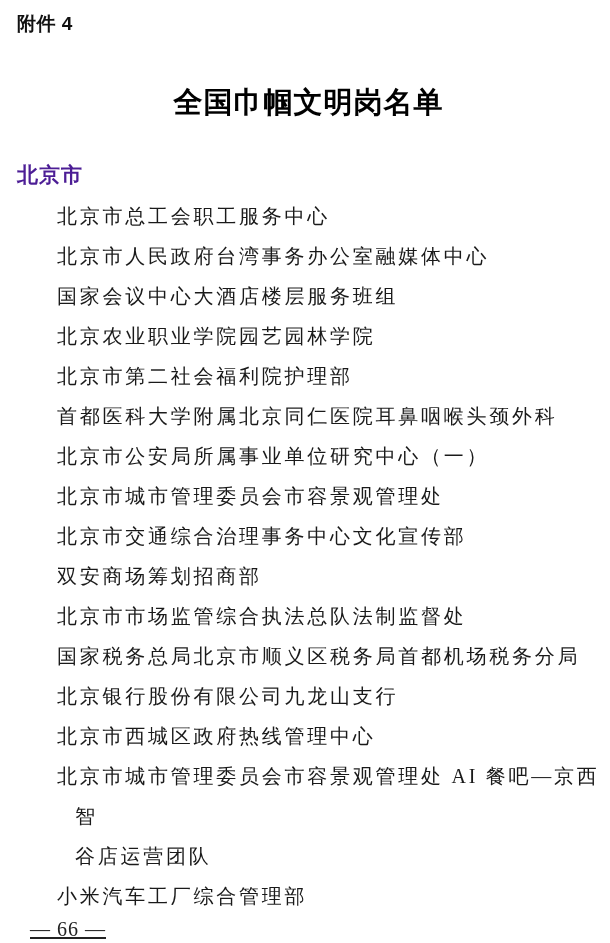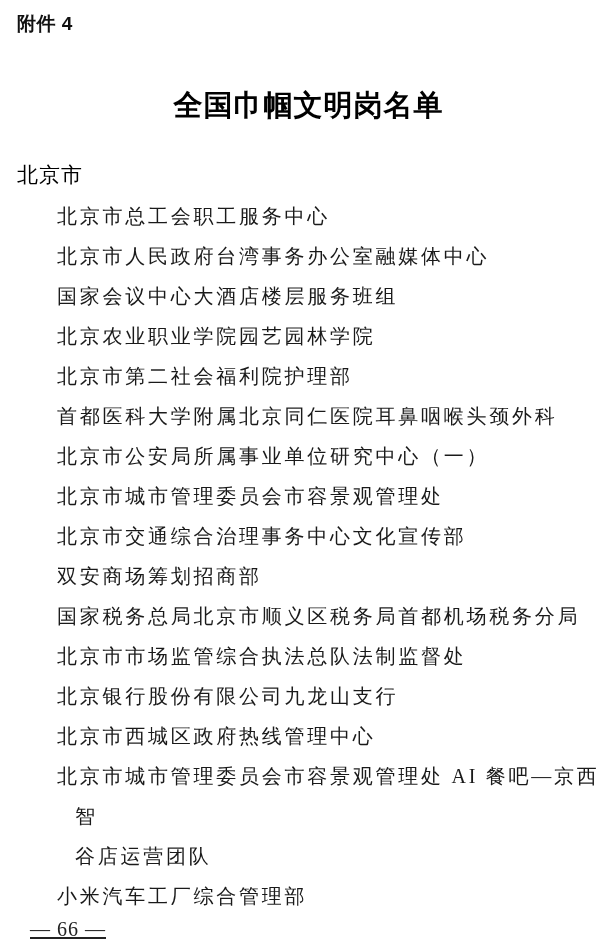--- a/index.html
+++ b/index.html
@@ -24,35 +24,35 @@
     font-family: "Liberation Sans", "DejaVu Sans", sans-serif;
     font-weight: 700;
     font-size: 19px;
     line-height: 24px;
     letter-spacing: 0.5px;
     color: #111111;
   }
   .title {
     margin-top: 50px;
     text-align: center;
-    font-family: Liberation Serif, serif;
+    font-family: Liberation Mono, monospace;
     font-weight: 700;
     font-size: 29px;
     line-height: 38px;
     letter-spacing: 1px;
     color: #000000;
   }
   .section {
     margin-top: 36px;
     font-family: "Liberation Sans", "DejaVu Sans", sans-serif;
-    font-weight: 400;
+    font-weight: 700;
     font-size: 21px;
     line-height: 30px;
     letter-spacing: 1px;
-    color: #000000;
+    color: #4c1d95;
   }
   ul.org-list {
     list-style: none;
     margin: 6px 0 0 0;
     padding: 0;
   }
   ul.org-list li {
     font-size: 20px;
     line-height: 40px;
     letter-spacing: 2.75px;
@@ -85,22 +85,22 @@
     <li>北京市总工会职工服务中心</li>
     <li>北京市人民政府台湾事务办公室融媒体中心</li>
     <li>国家会议中心大酒店楼层服务班组</li>
     <li>北京农业职业学院园艺园林学院</li>
     <li>北京市第二社会福利院护理部</li>
     <li>首都医科大学附属北京同仁医院耳鼻咽喉头颈外科</li>
     <li>北京市公安局所属事业单位研究中心（一）</li>
     <li>北京市城市管理委员会市容景观管理处</li>
     <li>北京市交通综合治理事务中心文化宣传部</li>
     <li>双安商场筹划招商部</li>
+    <li>北京市市场监管综合执法总队法制监督处</li>
     <li>国家税务总局北京市顺义区税务局首都机场税务分局</li>
-    <li>北京市市场监管综合执法总队法制监督处</li>
     <li>北京银行股份有限公司九龙山支行</li>
     <li>北京市西城区政府热线管理中心</li>
     <li>北京市城市管理委员会市容景观管理处 AI 餐吧—京西智
 谷店运营团队</li>
     <li>小米汽车工厂综合管理部</li>
   </ul>
 
   <div class="footer">— 66 —</div>
 </div>
 

